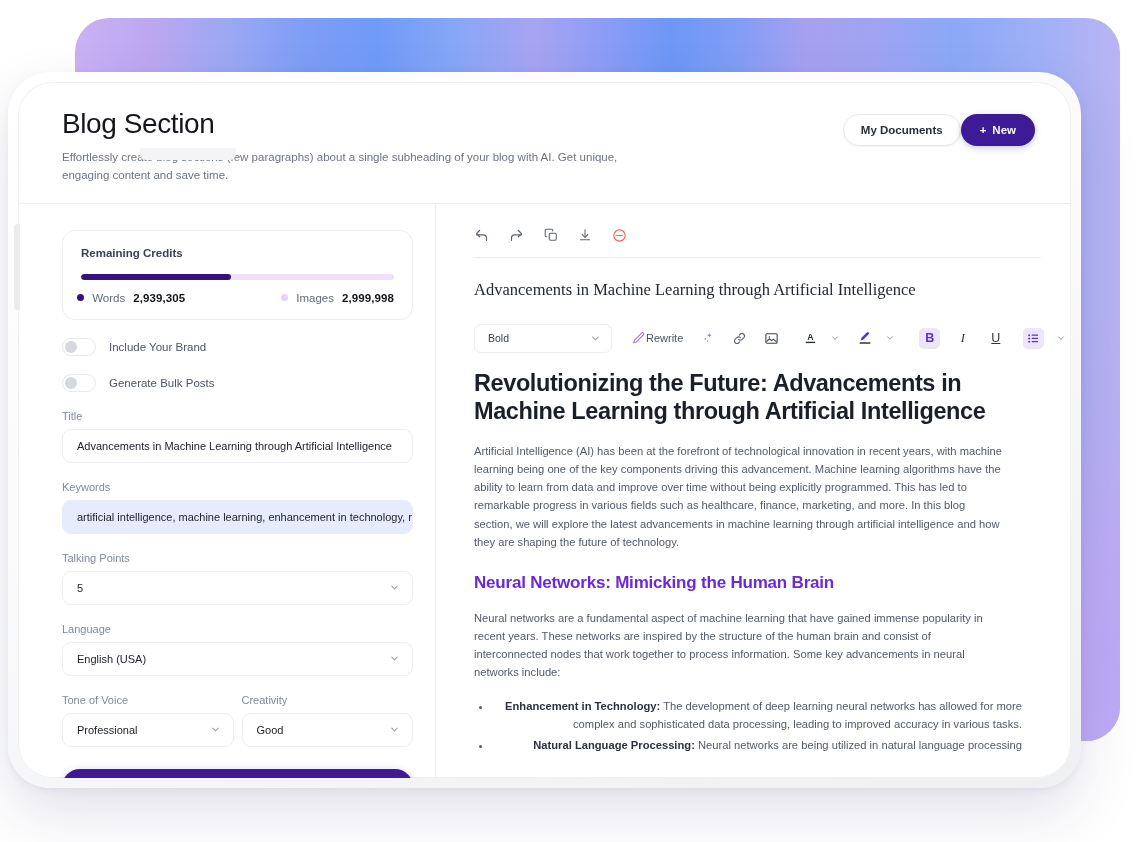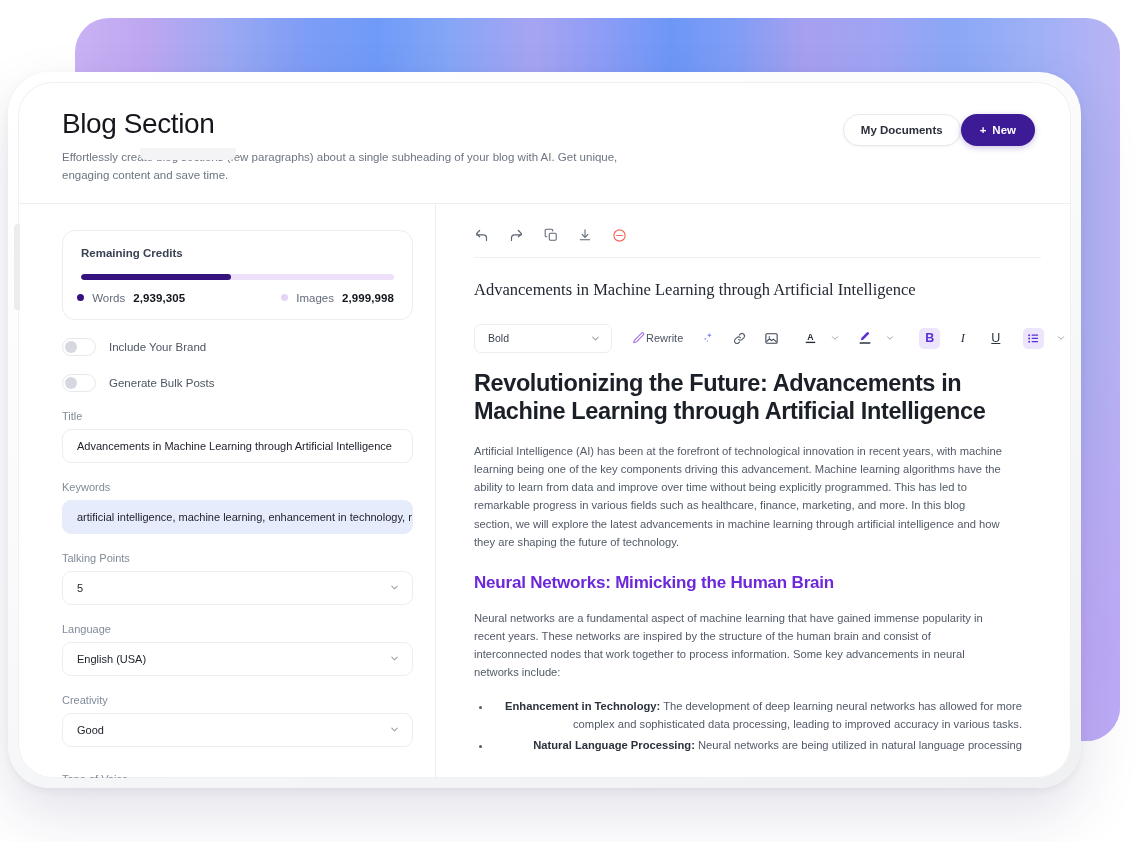--- a/index.html
+++ b/index.html
@@ -167,21 +167,21 @@
     overflow: hidden; white-space: nowrap;
   }
   .input.keywords { background: #e6ecfb; border-color: #e6ecfb; }
   .select {
     width: 100%; height: 34px; border: 1px solid #ebedf1; border-radius: 9px;
     background: #fff; padding: 0 12px 0 14px; font-size: 11px; color: #20242d;
     display: flex; align-items: center; justify-content: space-between;
     cursor: pointer;
   }
   .chev { color: #9aa1ad; flex: none; }
-  .two-col { display: flex; gap: 8px; flex-direction: column; }
+  .two-col { display: flex; gap: 8px; }
   .two-col > div { flex: 1; min-width: 0; }
   .btn-generate {
     width: 100%; height: 36px; margin-top: 22px;
     background: #3d1b96; color: #fff; border: none; border-radius: 20px;
     font-size: 12px; font-weight: 600; cursor: pointer;
     font-family: "Liberation Sans", sans-serif;
     box-shadow: 0 2px 8px rgba(61,27,150,0.22);
   }
 
   
@@ -323,32 +323,32 @@
                 <span>English (USA)</span>
                 <svg class="chev" width="11" height="11" viewBox="0 0 24 24" fill="none" stroke="currentColor" stroke-width="2.2" stroke-linecap="round" stroke-linejoin="round">
                     <polyline points="6 9 12 15 18 9"></polyline>
                   </svg>
               </div>
             </div>
           </div>
 
           <div class="two-col">
             <div>
-              <div class="field-label">Creativity</div>
+              <div class="field-label">Tone of Voice</div>
               <div class="select">
-                <span>Good</span>
+                <span>Professional</span>
                 <svg class="chev" width="11" height="11" viewBox="0 0 24 24" fill="none" stroke="currentColor" stroke-width="2.2" stroke-linecap="round" stroke-linejoin="round">
                     <polyline points="6 9 12 15 18 9"></polyline>
                   </svg>
               </div>
             </div>
             <div>
-              <div class="field-label">Tone of Voice</div>
+              <div class="field-label">Creativity</div>
               <div class="select">
-                <span>Professional</span>
+                <span>Good</span>
                 <svg class="chev" width="11" height="11" viewBox="0 0 24 24" fill="none" stroke="currentColor" stroke-width="2.2" stroke-linecap="round" stroke-linejoin="round">
                     <polyline points="6 9 12 15 18 9"></polyline>
                   </svg>
               </div>
             </div>
           </div>
 
           <button class="btn-generate">Generate</button>
         </div>
 

